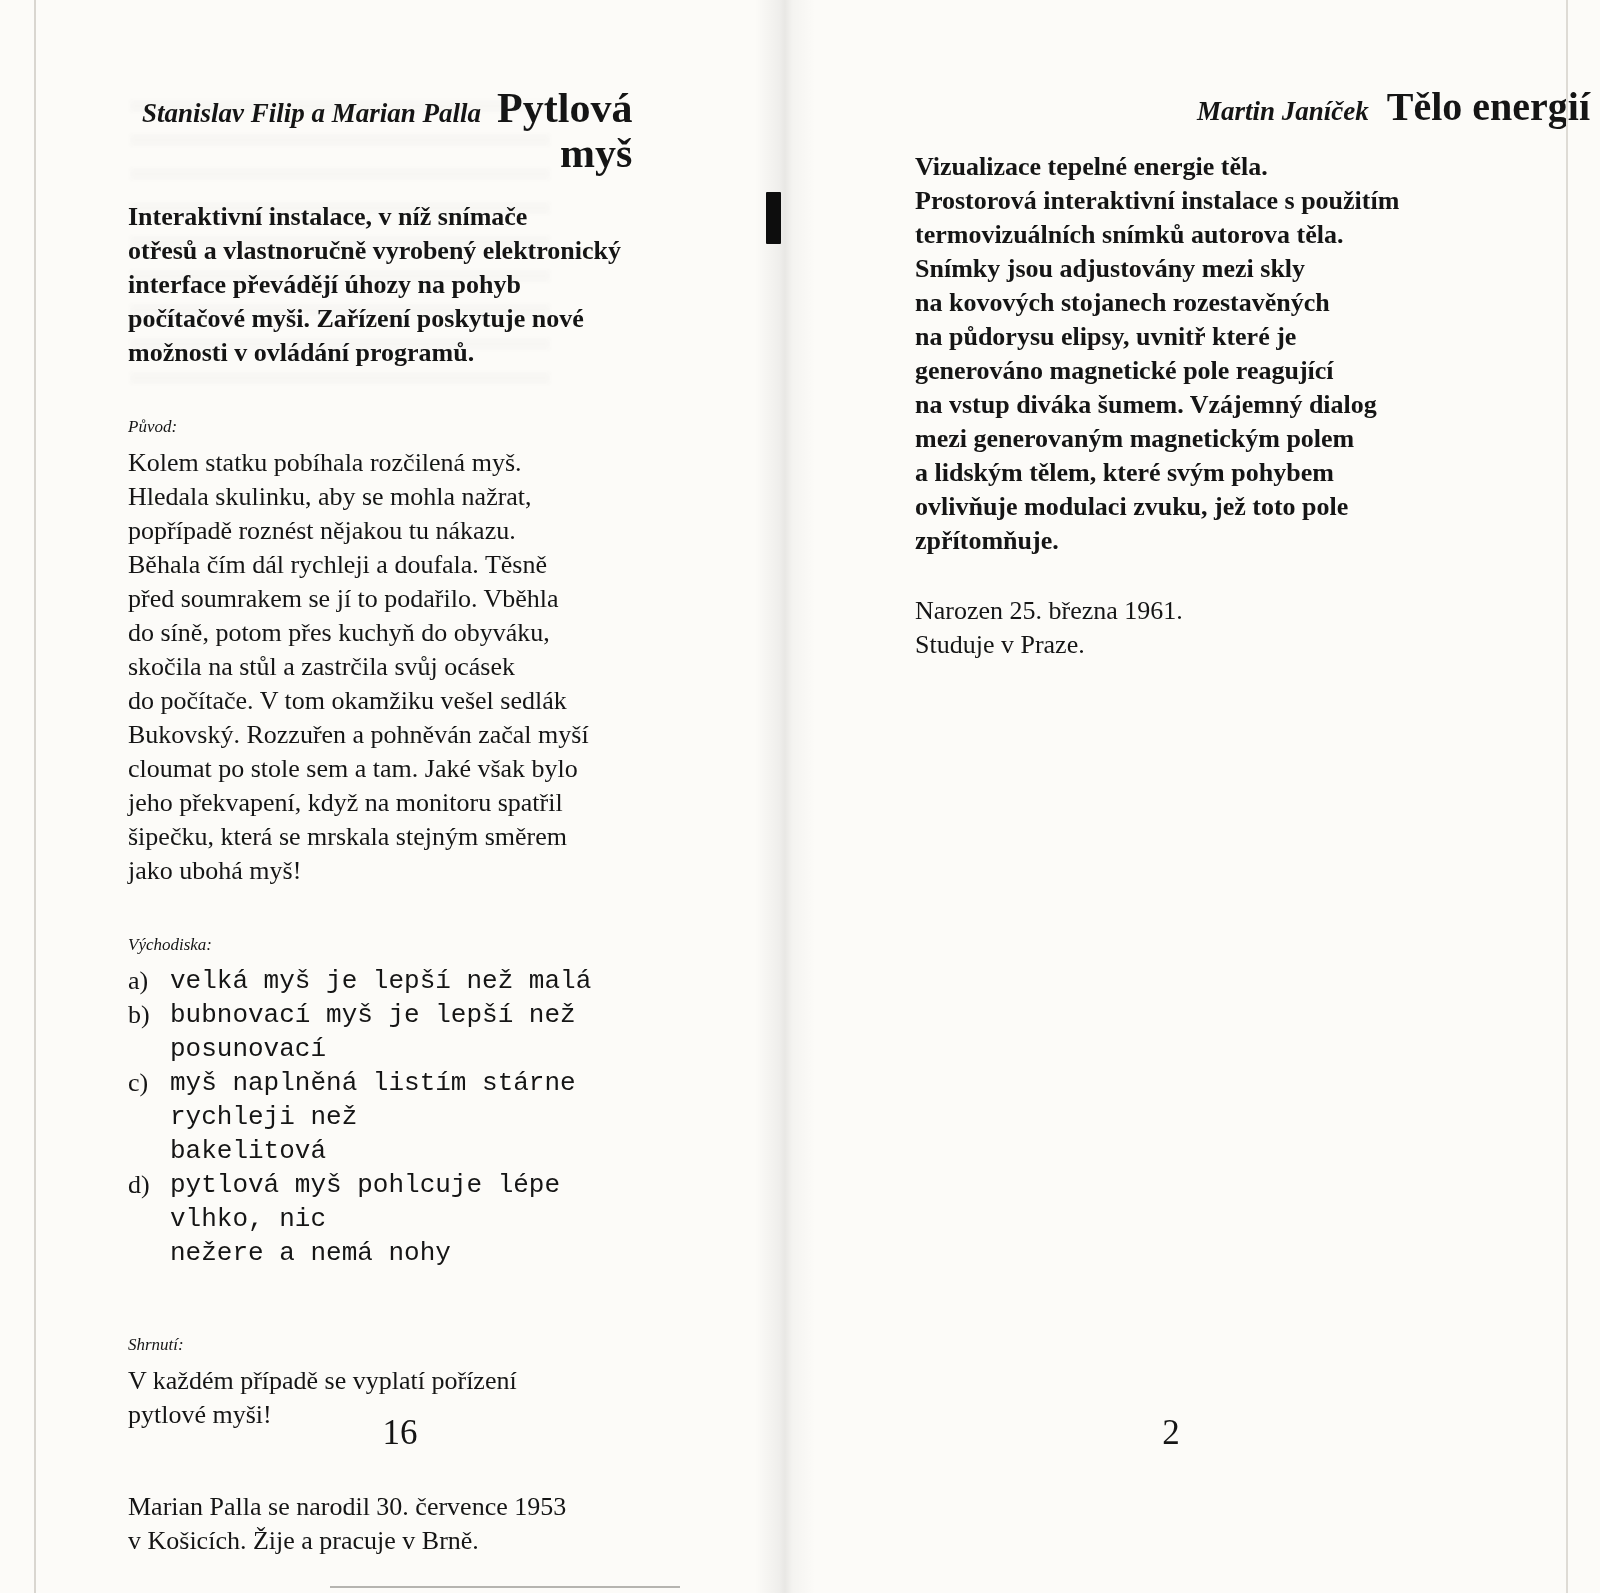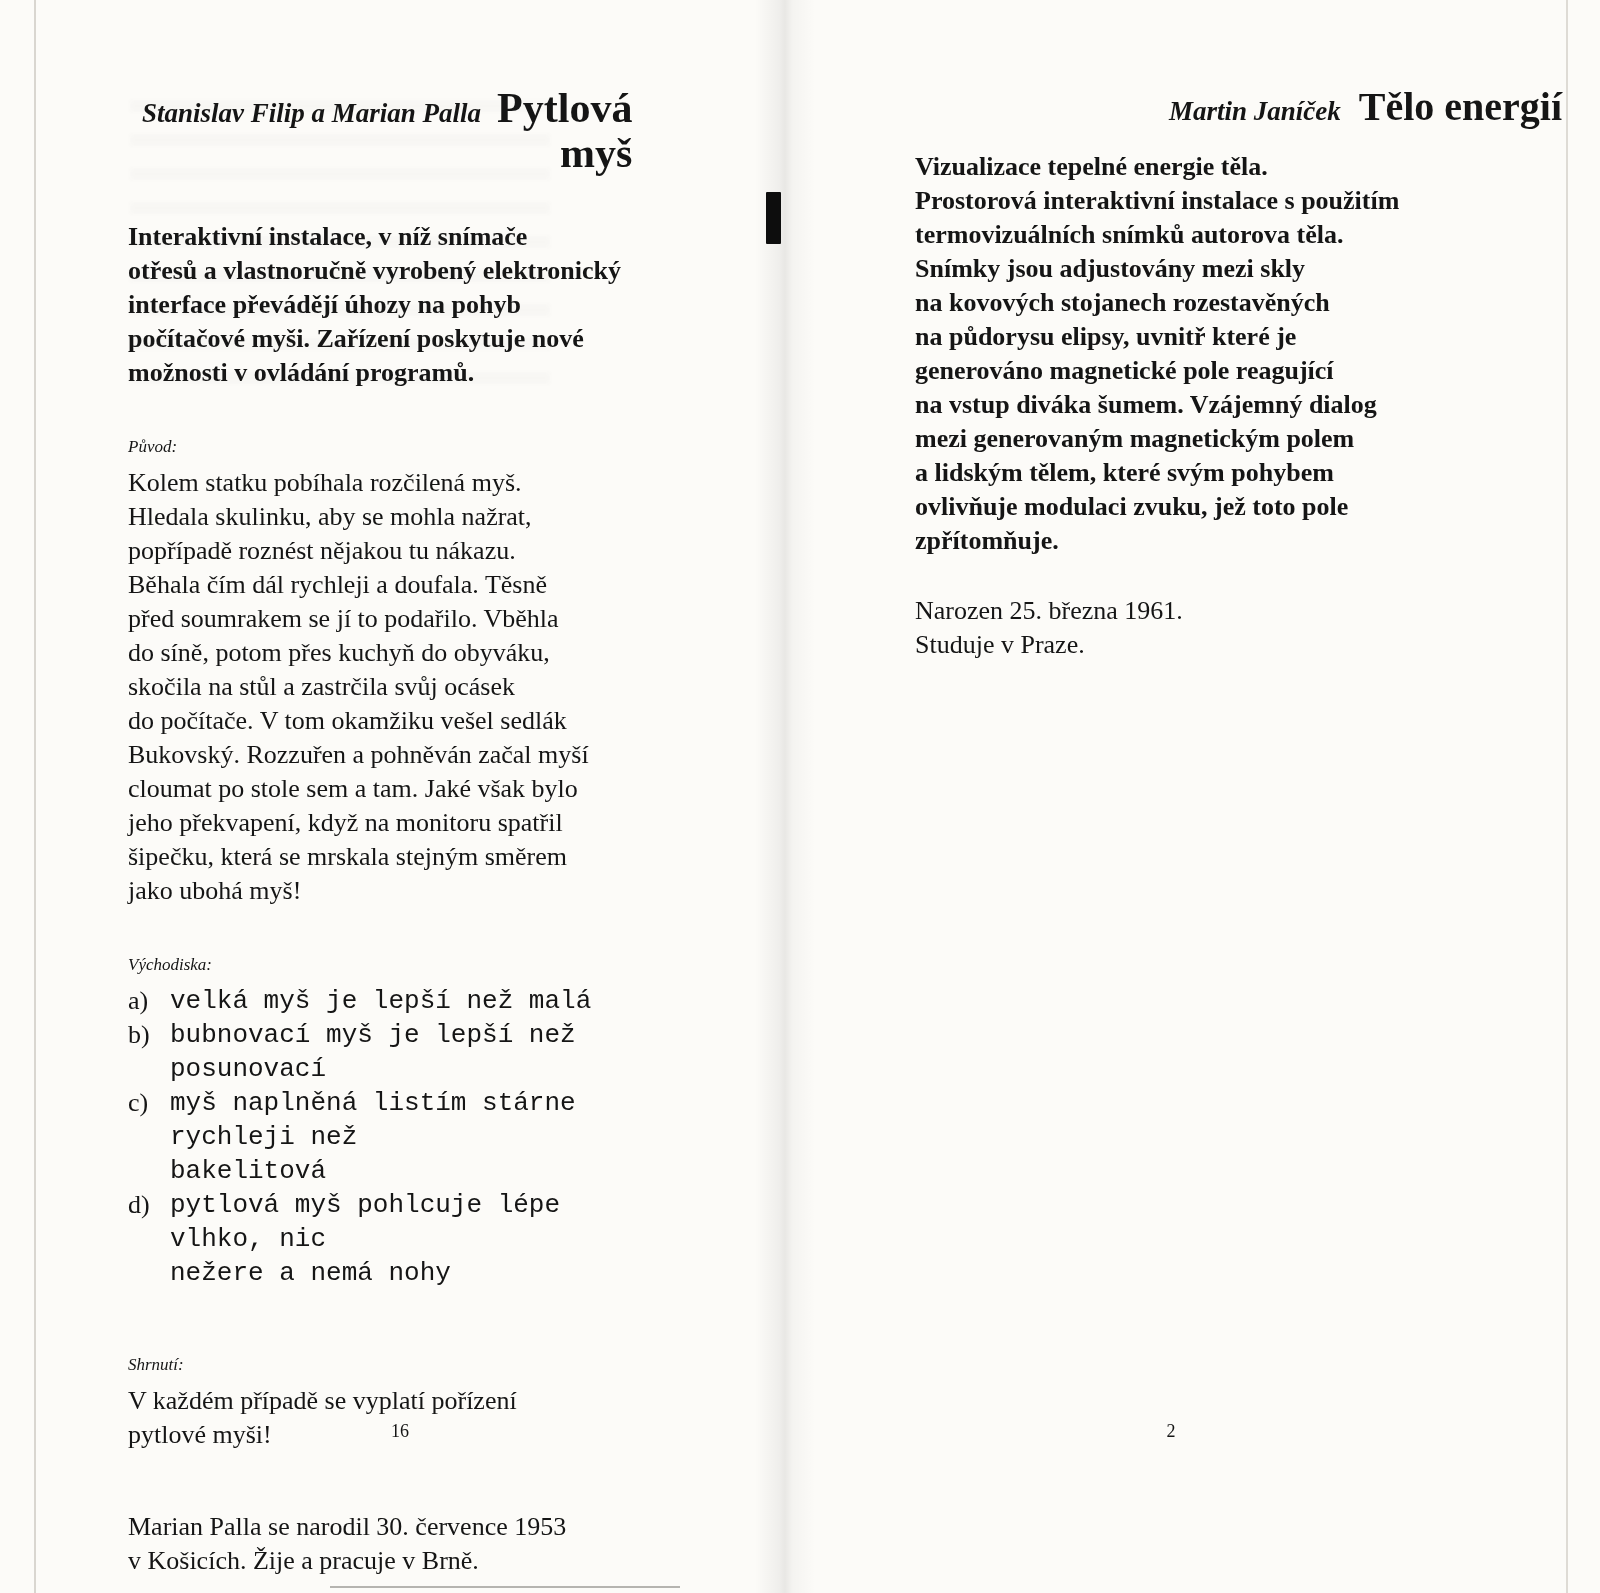--- a/index.html
+++ b/index.html
@@ -19,21 +19,21 @@
     position: relative;
   }
   .page {
     width: 50%;
     height: 100%;
     position: relative;
     box-sizing: border-box;
     background: #fcfbf8;
   }
   .page-left  { padding: 86px 150px 0 128px; }
-  .page-right { padding: 86px 104px 0 115px; }
+  .page-right { padding: 86px 76px 0 115px; }
 
   
   .edge-line-left {
     position: absolute; left: 34px; top: 0; bottom: 0; width: 2px;
     background: #d9d6d0;
   }
   .edge-line-right {
     position: absolute; right: 32px; top: 0; bottom: 0; width: 2px;
     background: #dedbd5;
   }
@@ -97,43 +97,43 @@
     line-height: 34px;
     white-space: pre-line;
   }
   .bold { font-weight: bold; }
   .section-heading {
     font-style: italic;
     font-size: 17px;
     line-height: 34px;
     margin: 0;
   }
-  .intro-left   { margin-top: 44px; }
+  .intro-left   { margin-top: 24px; }
   .heading-origin   { margin-top: 40px; }
   .origin-body      { margin-top: 2px; }
   .heading-outcomes { margin-top: 40px; }
   .outcome-list     { margin-top: 2px; }
   .outcome-item {
     display: flex;
     font-size: 26px;
     line-height: 34px;
   }
   .outcome-marker { width: 42px; flex: none; }
   .outcome-text   { white-space: pre-line; font-family: Liberation Mono, monospace; }
   .heading-summary { margin-top: 58px; }
   .summary-body    { margin-top: 2px; }
   .bio-left  { margin-top: 58px; }
   .intro-right { margin-top: 22px; }
   .bio-right { margin-top: 36px; }
   .page-number {
     position: absolute;
-    bottom: 151px;
+    bottom: 140px;
     left: 0; right: 0;
     text-align: center;
-    font-size: 18px;
+    font-size: 35px;
   }
   .page-number-right { padding-right: 58px; }
 </style>
 </head>
 <body>
 
 <div class="spread">
 
   <div class="page page-left">
     <div class="ghost ghost-left"></div>

